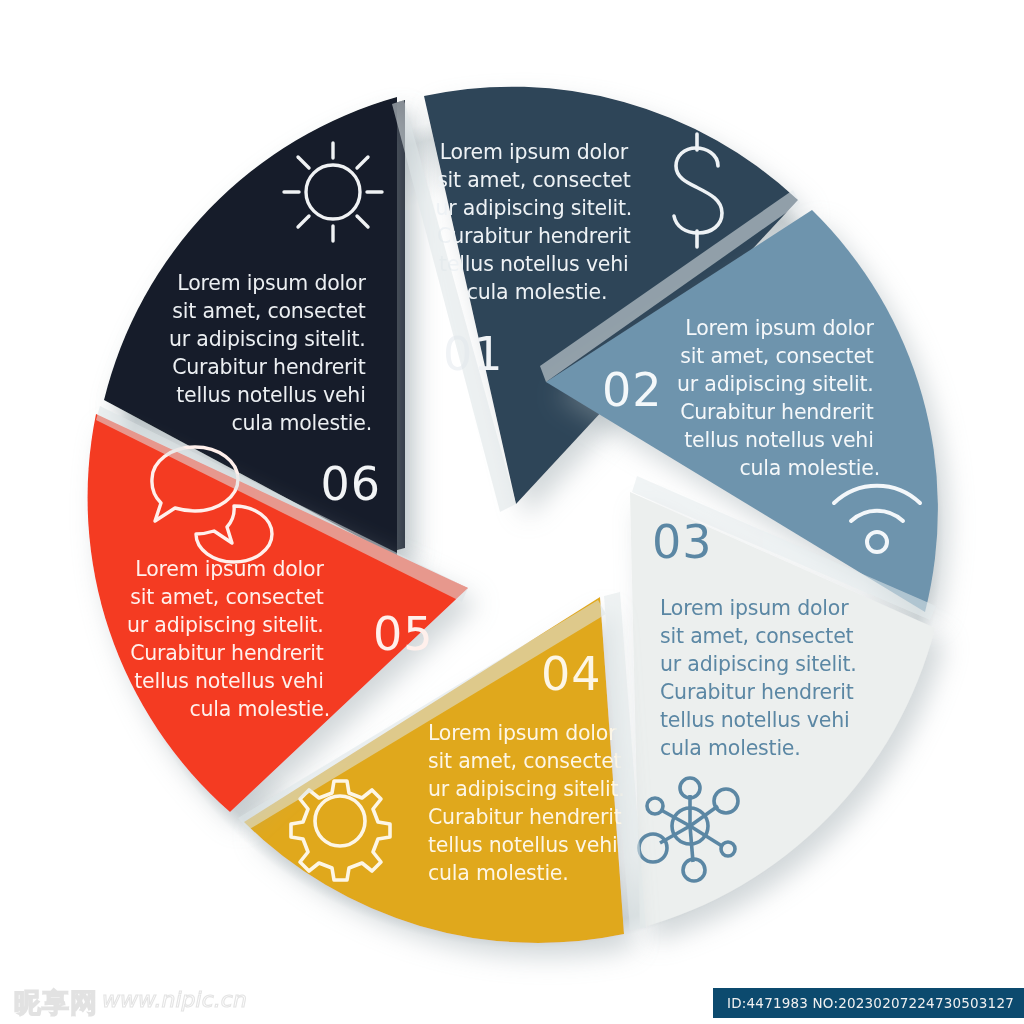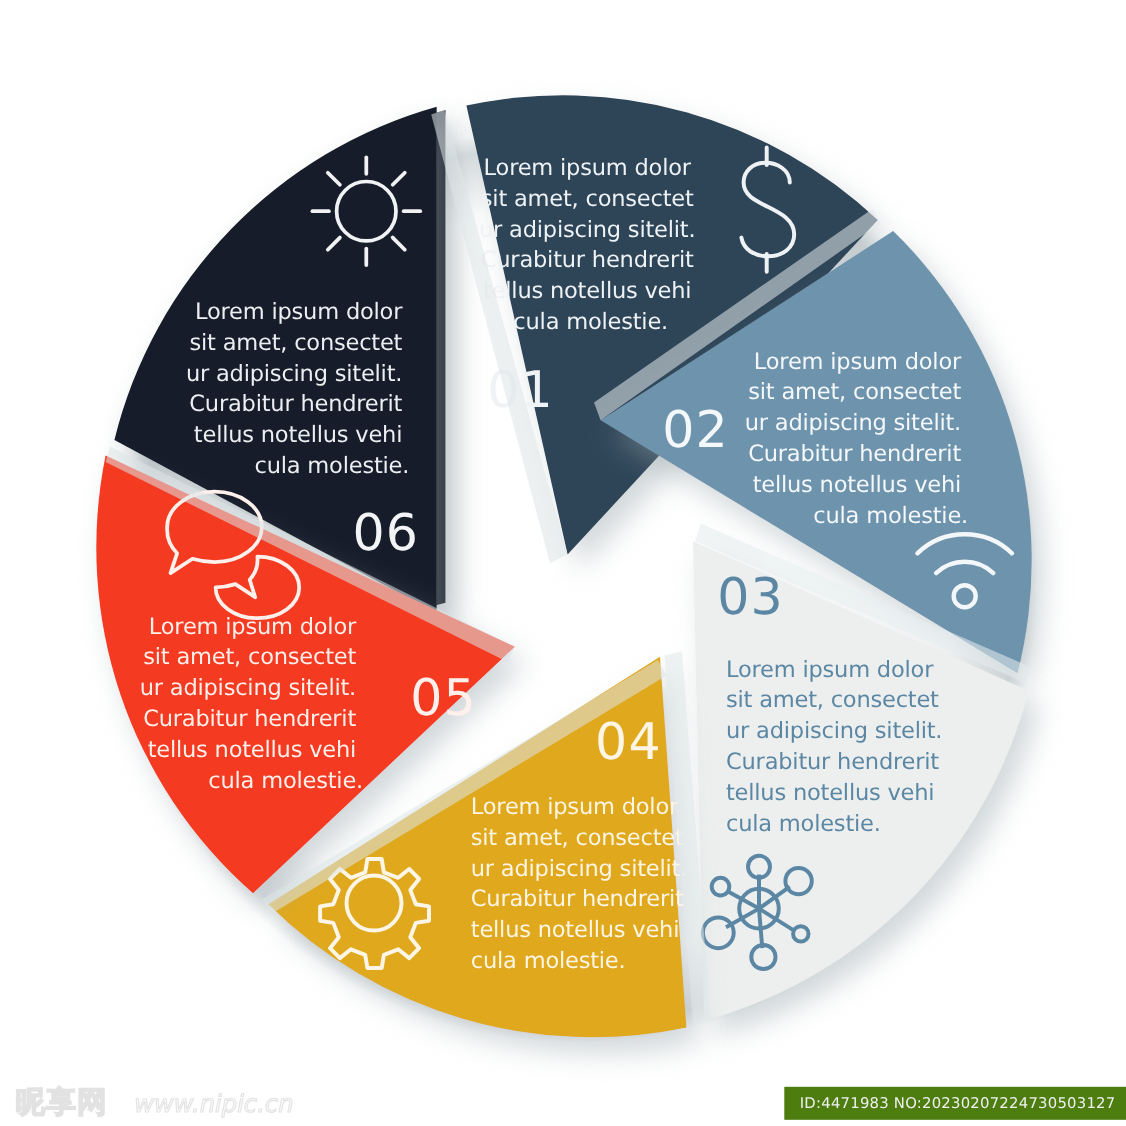--- a/index.html
+++ b/index.html
@@ -39,22 +39,22 @@
     letter-spacing: 1px;
     font-weight: 400;
   }
 
   
   #wm-logo {
     position: absolute;
     left: 14px;
     bottom: 8px;
     display: flex;
-    align-items: flex-end;
-    gap: 24px;
+    align-items: flex-start;
+    gap: 4px;
     opacity: 1;
     pointer-events: none;
   }
   #wm-logo .cjk {
     font-family: "DejaVu Sans", "Liberation Sans", sans-serif;
     font-size: 27px;
     font-weight: 700;
     color: transparent;
     -webkit-text-stroke: 1.4px #e2e2e2;
     letter-spacing: 1px;
@@ -67,21 +67,21 @@
     font-weight: 400;
     color: transparent;
     -webkit-text-stroke: 1.1px #e4e4e4;
     letter-spacing: 0px;
     line-height: 1;
   }
   #wm-id {
     position: absolute;
     right: 0px;
     bottom: 6px;
-    background: #4d7c0f;
+    background: #0c4a6e;
     color: #f0f0f0;
     font-family: "DejaVu Sans", "Liberation Sans", sans-serif;
     font-size: 13.5px;
     letter-spacing: 0.2px;
     padding: 7px 10px 7px 14px;
     white-space: nowrap;
     pointer-events: none;
   }
 </style>
 </head>

